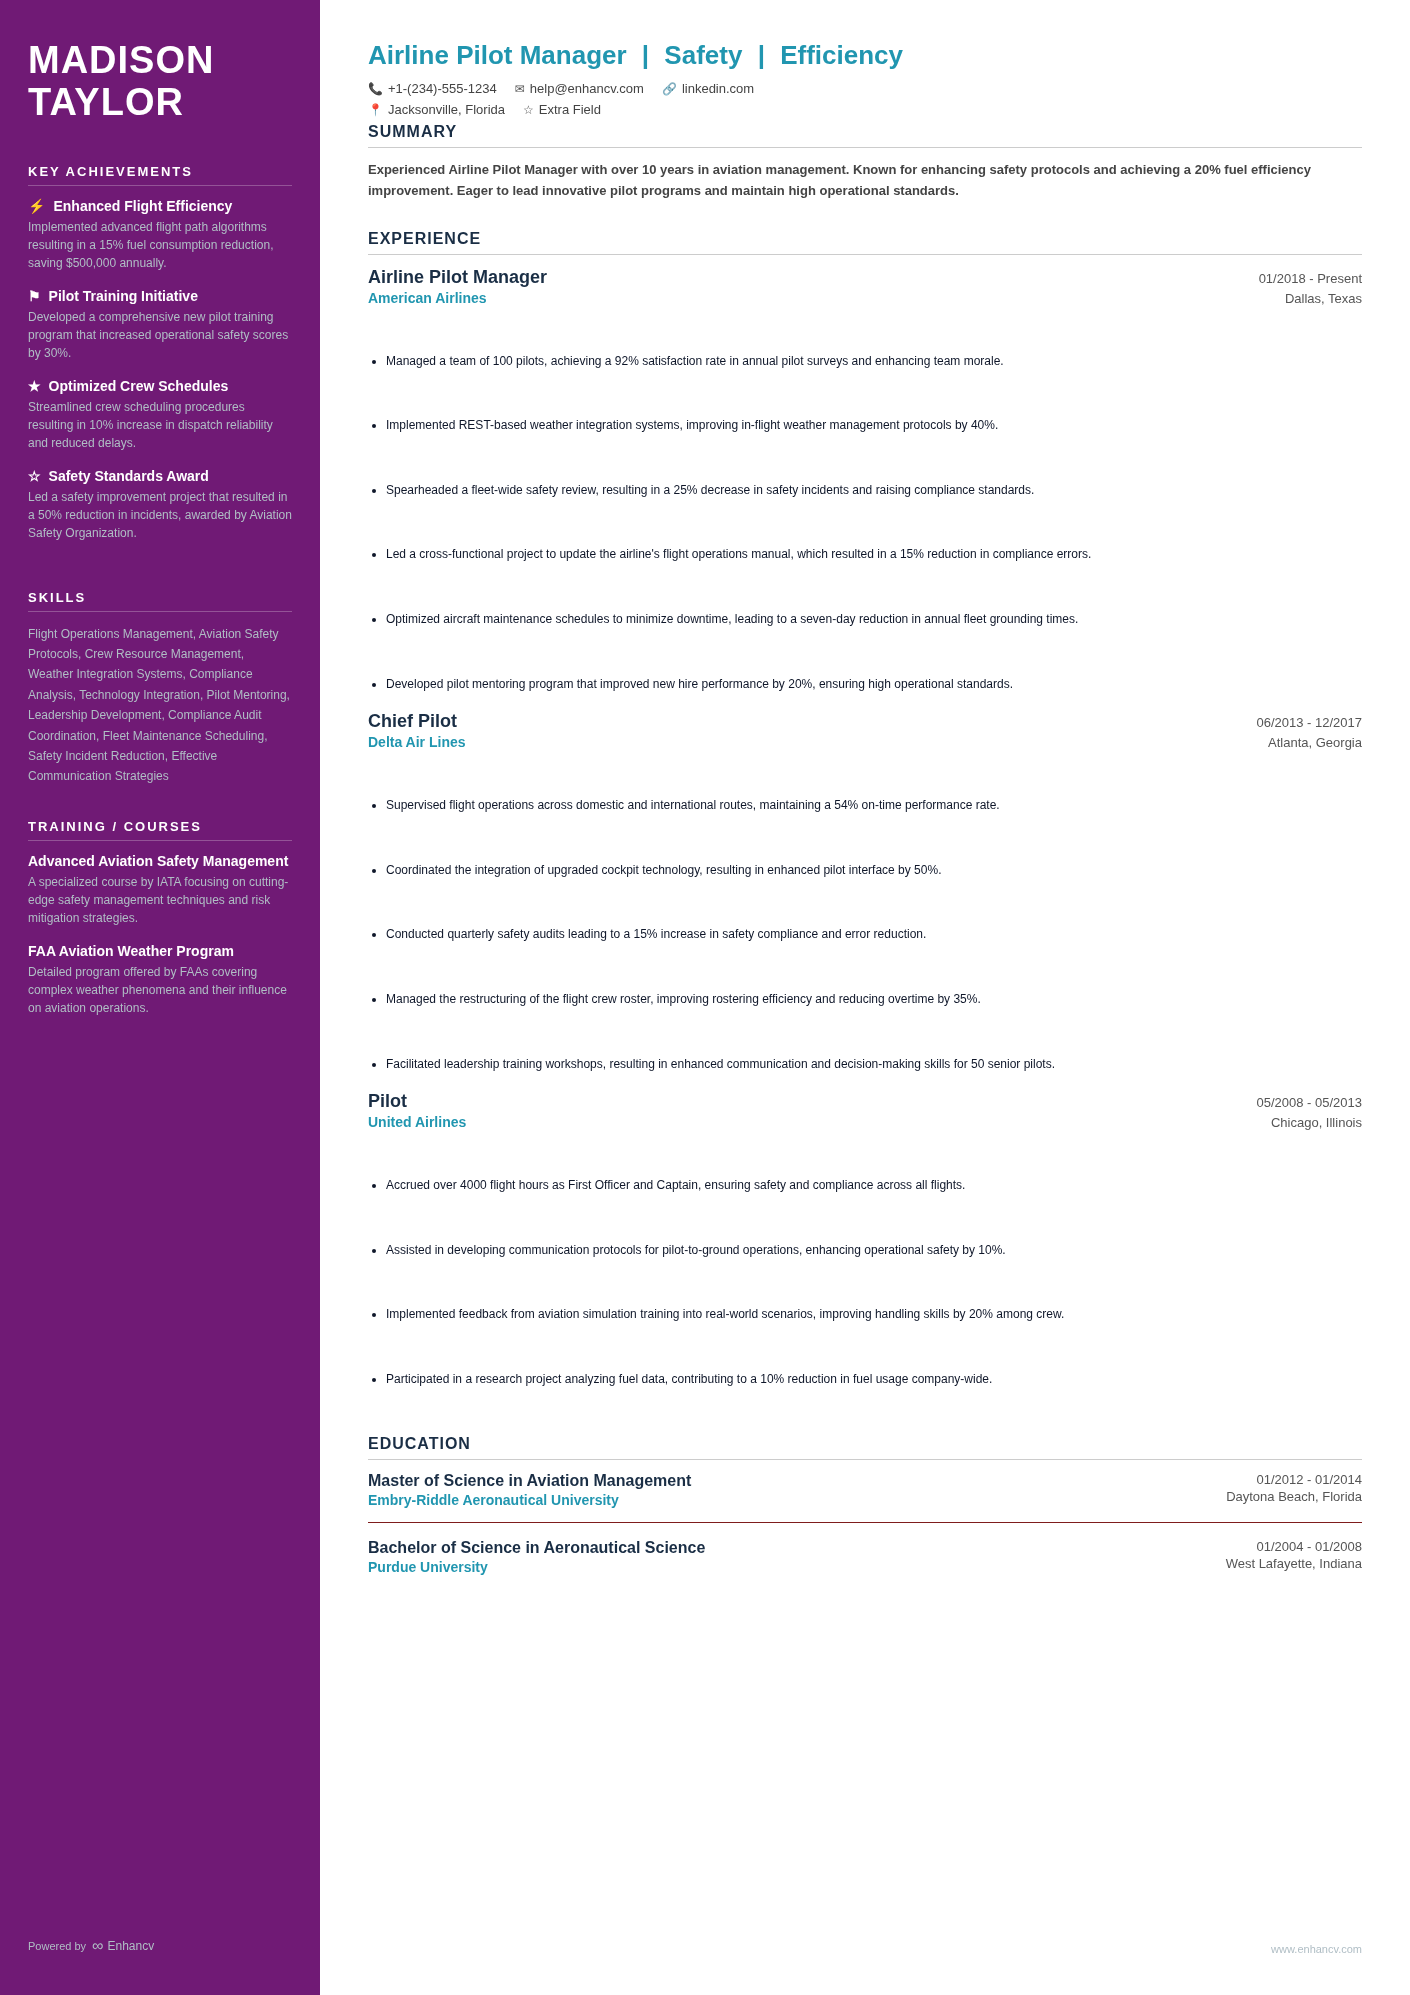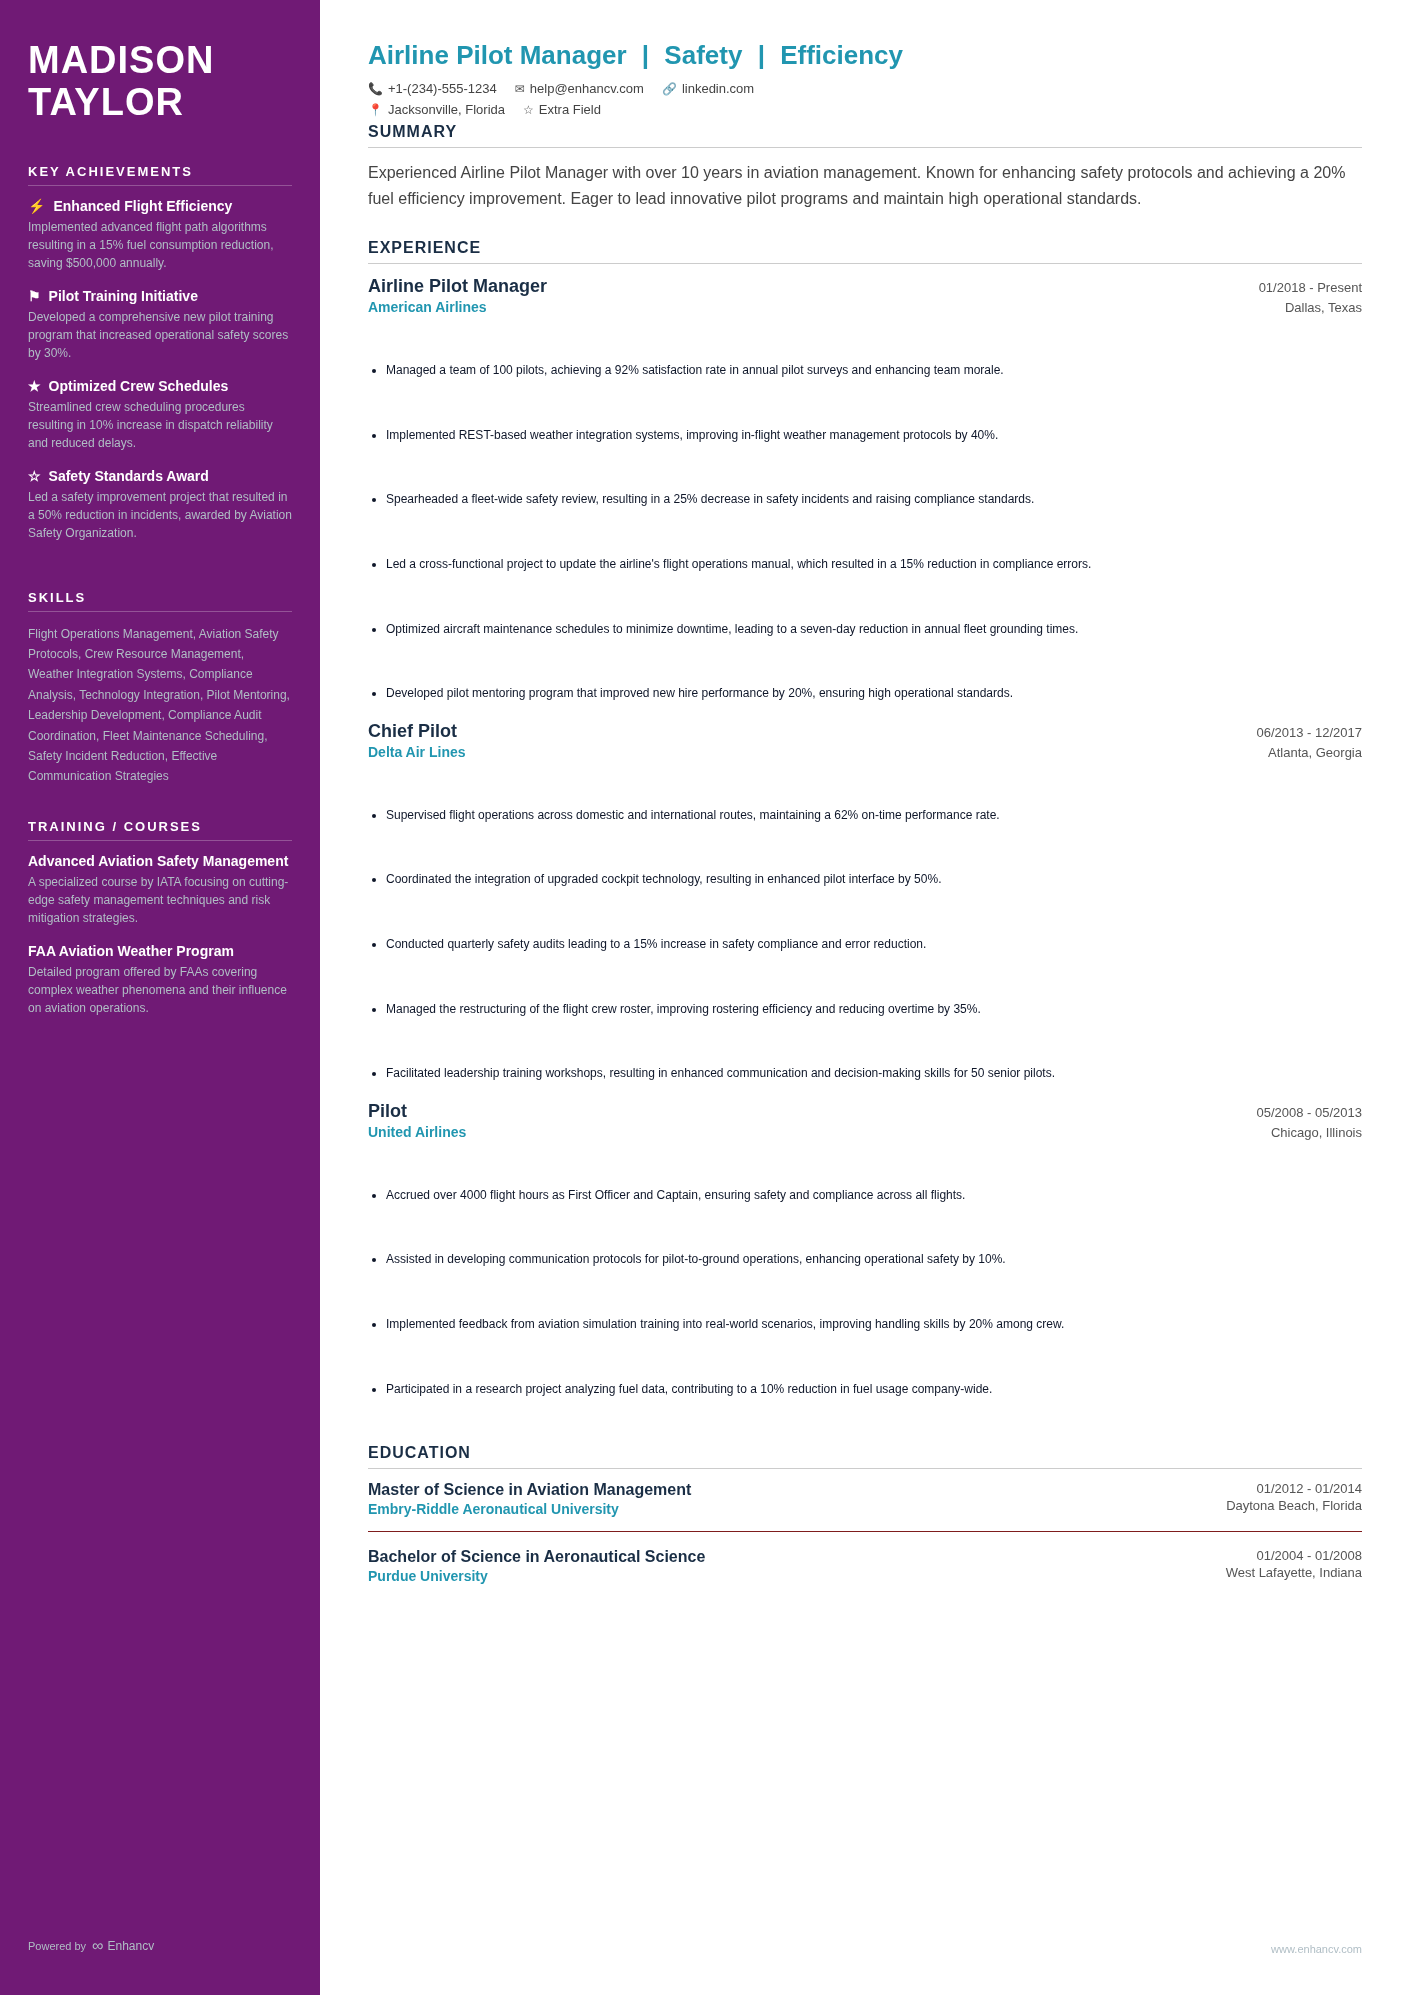--- a/index.html
+++ b/index.html
@@ -134,23 +134,24 @@
       font-weight: 700;
       color: #1a2e45;
       text-transform: uppercase;
       letter-spacing: 1px;
       border-bottom: 1px solid #ccc;
       padding-bottom: 6px;
       margin-bottom: 12px;
     }
 
     .summary-text {
-      font-size: 16px;
+      font-size: 13px;
       color: #444;
       line-height: 1.6;
+      font-weight: bold;
     }
 
     .exp-header {
       display: flex;
       justify-content: space-between;
       align-items: baseline;
       margin-bottom: 2px;
     }
     .exp-title {
       font-size: 18px;
@@ -377,21 +378,21 @@
     <div>
       <div class="exp-header">
         <span class="exp-title">Chief Pilot</span>
         <span class="exp-dates">06/2013 - 12/2017</span>
       </div>
       <div class="exp-sub">
         <span class="exp-company">Delta Air Lines</span>
         <span class="exp-location">Atlanta, Georgia</span>
       </div>
       <ul class="exp-bullets">
-        <li>Supervised flight operations across domestic and international routes, maintaining a 62% on-time performance rate.</li>
+        <li>Supervised flight operations across domestic and international routes, maintaining a 54% on-time performance rate.</li>
         <li>Coordinated the integration of upgraded cockpit technology, resulting in enhanced pilot interface by 50%.</li>
         <li>Conducted quarterly safety audits leading to a 15% increase in safety compliance and error reduction.</li>
         <li>Managed the restructuring of the flight crew roster, improving rostering efficiency and reducing overtime by 35%.</li>
         <li>Facilitated leadership training workshops, resulting in enhanced communication and decision-making skills for 50 senior pilots.</li>
       </ul>
     </div>
 
     <div>
       <div class="exp-header">
         <span class="exp-title">Pilot</span>

